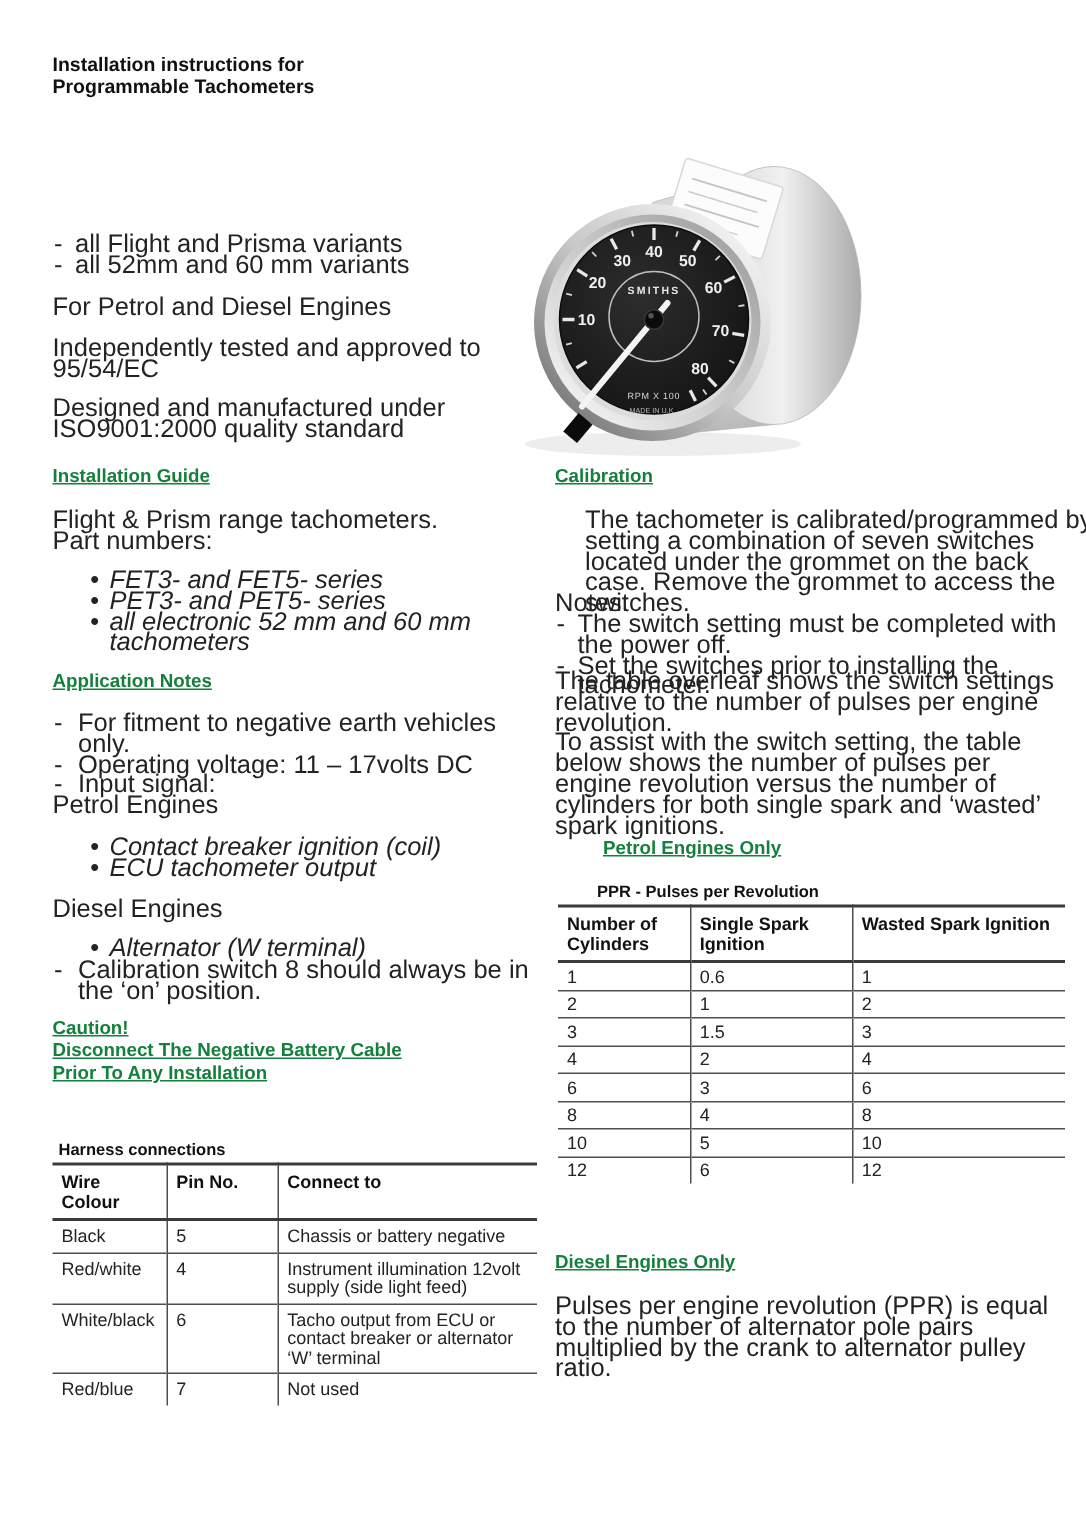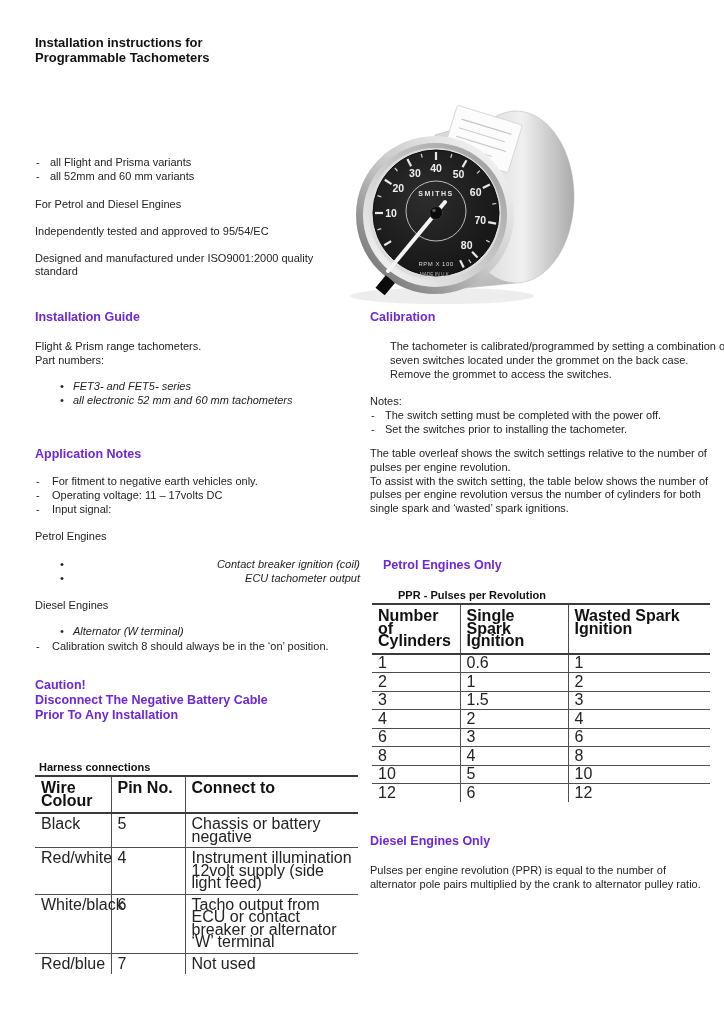--- a/index.html
+++ b/index.html
@@ -1,30 +1,30 @@
 <!DOCTYPE html>
 <html><head>
 <meta charset="utf-8">
 <style>
   html,body{margin:0;padding:0;background:#ffffff;}
   .page{position:relative;width:724px;height:1024px;background:#ffffff;overflow:hidden;
         font-family:"Liberation Sans","DejaVu Sans",sans-serif;color:#222;}
   .abs{position:absolute;}
   .h1{font-size:13px;font-weight:bold;color:#111;line-height:15px;}
-  .h2{font-size:12.5px;font-weight:bold;color:#6d28d9;line-height:15px;}
-  .body{font-size:11px;line-height:13.8px;color:#232323;}
+  .h2{font-size:12.5px;font-weight:bold;color:#15803d;line-height:15px;text-decoration:underline;}
+  .body{font-size:17px;line-height:13.8px;color:#232323;}
   .para{margin:0 0 13px 0;}
   .dash-item{position:relative;padding-left:17px;margin:0;}
   .dash-item::before{content:"-";position:absolute;left:1px;}
   .tight-dash .dash-item{padding-left:15px;}
   .bullet-wrap{padding-left:25px;}
   .bullet-item{position:relative;padding-left:13px;margin:0;font-style:italic;}
   .bullet-item::before{content:"•";position:absolute;left:0;}
   .tbl{border-collapse:collapse;table-layout:fixed;border-top:2px solid #3a3a3a;}
-  .tbl th,.tbl td{font-size:16px;line-height:12.5px;text-align:left;vertical-align:top;
+  .tbl th,.tbl td{font-size:12px;line-height:12.5px;text-align:left;vertical-align:top;
         padding:4px 6px;color:#232323;}
   .tbl thead th{border-bottom:2px solid #3a3a3a;font-weight:bold;color:#111;padding-top:5px;padding-bottom:5px;}
   .tbl tbody tr + tr td{border-top:1.5px solid #4e4e4e;}
   .tbl th:not(:last-child),.tbl td:not(:last-child){border-right:1px solid #4e4e4e;}
   .ppr-tbl td{padding-top:2.5px;padding-bottom:2.5px;}
   .tbl-title{font-size:11px;font-weight:bold;color:#111;line-height:13px;}
 </style>
 </head>
 <body>
 
@@ -152,34 +152,35 @@
 
   <div class="abs h2" style="left:35px;top:310px;">Installation Guide</div>
 
   <div class="abs body" style="left:35px;top:340px;width:310px;">
     <div>Flight &amp; Prism range tachometers.</div>
     <div>Part numbers:</div>
   </div>
 
   <div class="abs body bullet-wrap" style="left:35px;top:380px;width:300px;">
     <div class="bullet-item">FET3- and FET5- series</div>
+    <div class="bullet-item">PET3- and PET5- series</div>
     <div class="bullet-item">all electronic 52 mm and 60 mm tachometers</div>
   </div>
 
   <div class="abs h2" style="left:35px;top:447px;">Application Notes</div>
 
   <div class="abs body" style="left:35px;top:475px;width:315px;">
     <div class="dash-item">For fitment to negative earth vehicles only.</div>
     <div class="dash-item">Operating voltage: 11 – 17volts DC</div>
     <div class="dash-item">Input signal:</div>
   </div>
 
   <div class="abs body" style="left:35px;top:530px;">Petrol Engines</div>
 
-  <div class="abs body bullet-wrap" style="left:35px;top:558px;width:300px;text-align:right;">
+  <div class="abs body bullet-wrap" style="left:35px;top:558px;width:300px;">
     <div class="bullet-item">Contact breaker ignition (coil)</div>
     <div class="bullet-item">ECU tachometer output</div>
   </div>
 
   <div class="abs body" style="left:35px;top:599px;">Diesel Engines</div>
 
   <div class="abs body bullet-wrap" style="left:35px;top:625px;width:300px;">
     <div class="bullet-item">Alternator (W terminal)</div>
   </div>
 
@@ -241,21 +242,21 @@
   <div class="abs body tight-dash" style="left:370px;top:409px;width:341px;">
     <div class="dash-item">The switch setting must be completed with the power off.</div>
     <div class="dash-item">Set the switches prior to installing the tachometer.</div>
   </div>
 
   <div class="abs body" style="left:370px;top:447px;width:341px;">
     <div>The table overleaf shows the switch settings relative to the number of pulses per engine revolution.</div>
     <div>To assist with the switch setting, the table below shows the number of pulses per engine revolution versus the number of cylinders for both single spark and ‘wasted’ spark ignitions.</div>
   </div>
 
-  <div class="abs h2" style="left:351px;top:558px;padding-left:32px;">Petrol Engines Only</div>
+  <div class="abs h2" style="left:370px;top:558px;padding-left:32px;">Petrol Engines Only</div>
 
   <div class="abs tbl-title" style="left:378px;top:589px;margin-left:20px;">PPR - Pulses per Revolution</div>
 
   <table class="abs tbl ppr-tbl" style="left:372px;top:603px;width:338px;">
     <colgroup>
         <col style="width:88px;">
         <col style="width:108px;">
         <col style="width:142px;">
       </colgroup>
     <thead>

